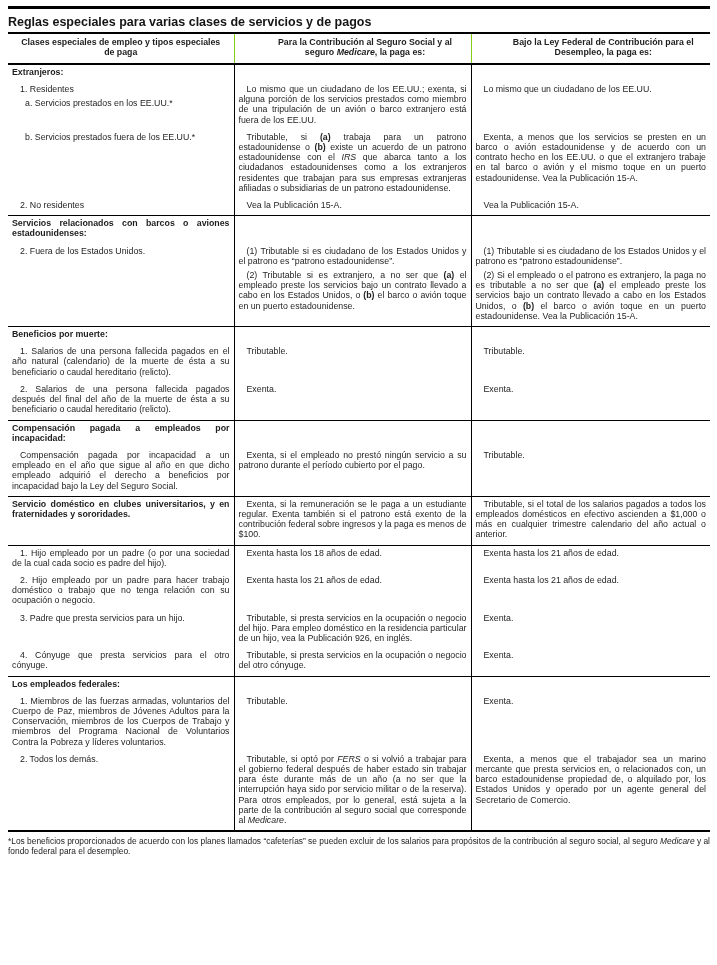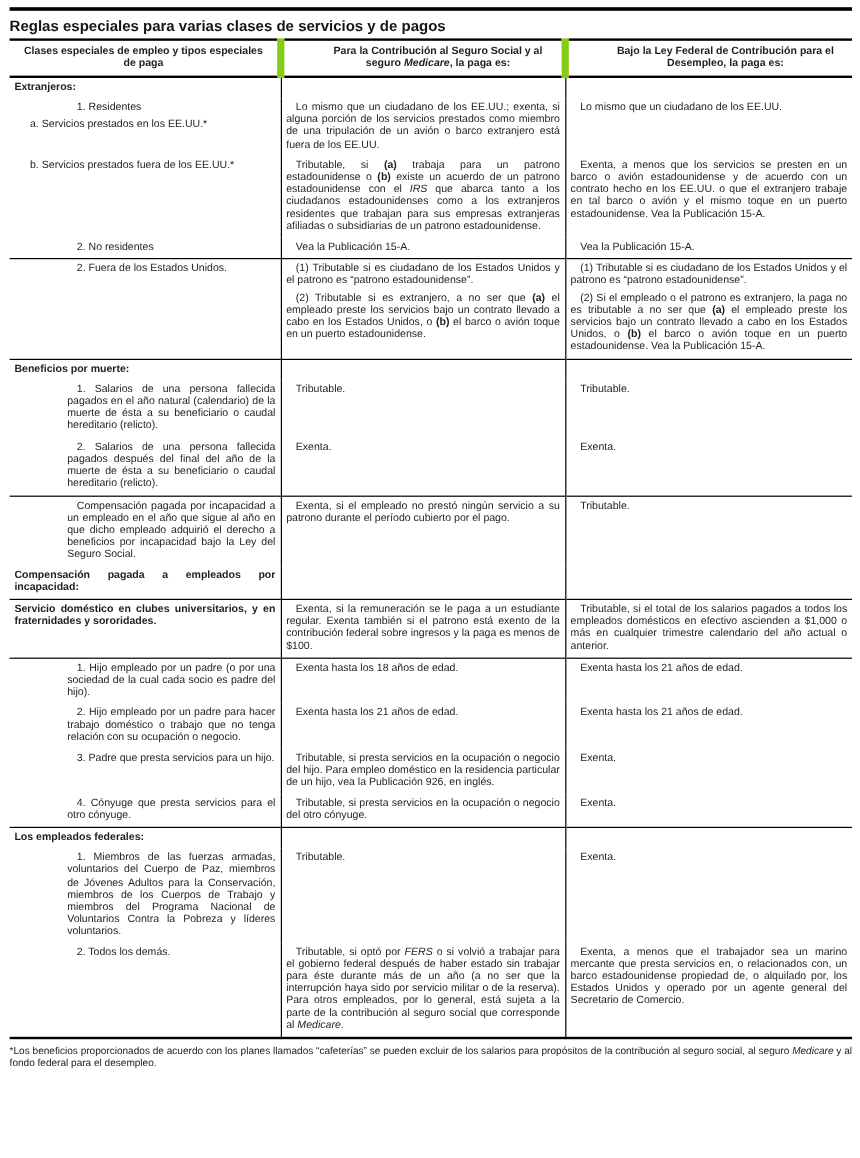--- a/index.html
+++ b/index.html
@@ -2,27 +2,27 @@
 <html><head>
 <meta charset="utf-8">
 <style>
   html,body{margin:0;padding:0;background:#fff;}
   body{width:717px;height:965px;overflow:hidden;}
   .page{font-family:Liberation Sans, sans-serif;color:#1e1e1e;padding:6px 7px 0 8px;}
   .topbar{height:3px;background:#000;margin-bottom:6px;}
   .title{font-size:12.5px;font-weight:bold;margin:0 0 3px 0;color:#151515;}
   table.rules{width:702px;table-layout:fixed;border-collapse:collapse;border-top:2px solid #000;border-bottom:2px solid #000;}
   th{font-size:8.8px;line-height:10.4px;font-weight:bold;vertical-align:top;padding:3px 8px 5px;border-bottom:2px solid #000;}
-  th+th{border-left:6px solid #84cc16;padding-left:33px;}
+  th+th{border-left:1px solid #84cc16;padding-left:33px;}
   td{font-size:8.8px;line-height:10.2px;vertical-align:top;padding:2px 4px 1px;}
   td+td{border-left:1px solid #000;}
   tbody.section tr:first-child>td{border-top:1.5px solid #000;margin-top:45px;}
   td p{margin:0 0 4px;text-align:justify;}
   .p-header{font-weight:bold;}
-  .p-item{text-indent:8px;margin-left:44px;}
+  .p-item{text-indent:8px;}
   .p-subitem{text-indent:13px;}
   .p-body{text-indent:8px;}
   .bold{font-weight:bold;}
   .italic{font-style:italic;}
   .footnote{font-size:8.4px;line-height:10px;margin:4px 0 4px;text-align:justify;color:#222;}
 </style>
 </head>
 <body>
 
 <div class="page">
@@ -80,20 +80,27 @@
             <p class="p-body"><span>Vea la Publicación 15-A.</span></p>
           </td>
           <td>
             <p class="p-body"><span>Vea la Publicación 15-A.</span></p>
           </td>
         </tr>
       </tbody>
       <tbody class="section">
         <tr>
           <td>
+            <p class="p-header"><span>Servicios relacionados con barcos o aviones estadounidenses:</span></p>
+          </td>
+          <td></td>
+          <td></td>
+        </tr>
+        <tr>
+          <td>
             <p class="p-item"><span>2. Fuera de los Estados Unidos.</span></p>
           </td>
           <td>
             <p class="p-body"><span>(1) Tributable si es ciudadano de los Estados Unidos y el patrono es “patrono estadounidense”.</span></p>
             <p class="p-body"><span>(2) Tributable si es extranjero, a no ser que </span><span class="bold">(a)</span><span> el empleado preste los servicios bajo un contrato llevado a cabo en los Estados Unidos, o </span><span class="bold">(b)</span><span> el barco o avión toque en un puerto estadounidense.</span></p>
           </td>
           <td>
             <p class="p-body"><span>(1) Tributable si es ciudadano de los Estados Unidos y el patrono es “patrono estadounidense”.</span></p>
             <p class="p-body"><span>(2) Si el empleado o el patrono es extranjero, la paga no es tributable a no ser que </span><span class="bold">(a)</span><span> el empleado preste los servicios bajo un contrato llevado a cabo en los Estados Unidos, o </span><span class="bold">(b)</span><span> el barco o avión toque en un puerto estadounidense. Vea la Publicación 15-A.</span></p>
           </td>
@@ -126,35 +133,35 @@
             <p class="p-body"><span>Exenta.</span></p>
           </td>
           <td>
             <p class="p-body"><span>Exenta.</span></p>
           </td>
         </tr>
       </tbody>
       <tbody class="section">
         <tr>
           <td>
+            <p class="p-header"><span>Compensación pagada a empleados por incapacidad:</span></p>
+          </td>
+          <td></td>
+          <td></td>
+        </tr>
+        <tr>
+          <td>
             <p class="p-item"><span>Compensación pagada por incapacidad a un empleado en el año que sigue al año en que dicho empleado adquirió el derecho a beneficios por incapacidad bajo la Ley del Seguro Social.</span></p>
           </td>
           <td>
             <p class="p-body"><span>Exenta, si el empleado no prestó ningún servicio a su patrono durante el período cubierto por el pago.</span></p>
           </td>
           <td>
             <p class="p-body"><span>Tributable.</span></p>
           </td>
-        </tr>
-        <tr>
-          <td>
-            <p class="p-header"><span>Compensación pagada a empleados por incapacidad:</span></p>
-          </td>
-          <td></td>
-          <td></td>
         </tr>
       </tbody>
       <tbody class="section">
         <tr>
           <td>
             <p class="p-header"><span>Servicio doméstico en clubes universitarios, y en fraternidades y sororidades.</span></p>
           </td>
           <td>
             <p class="p-body"><span>Exenta, si la remuneración se le paga a un estudiante regular. Exenta también si el patrono está exento de la contribución federal sobre ingresos y la paga es menos de $100.</span></p>
           </td>

